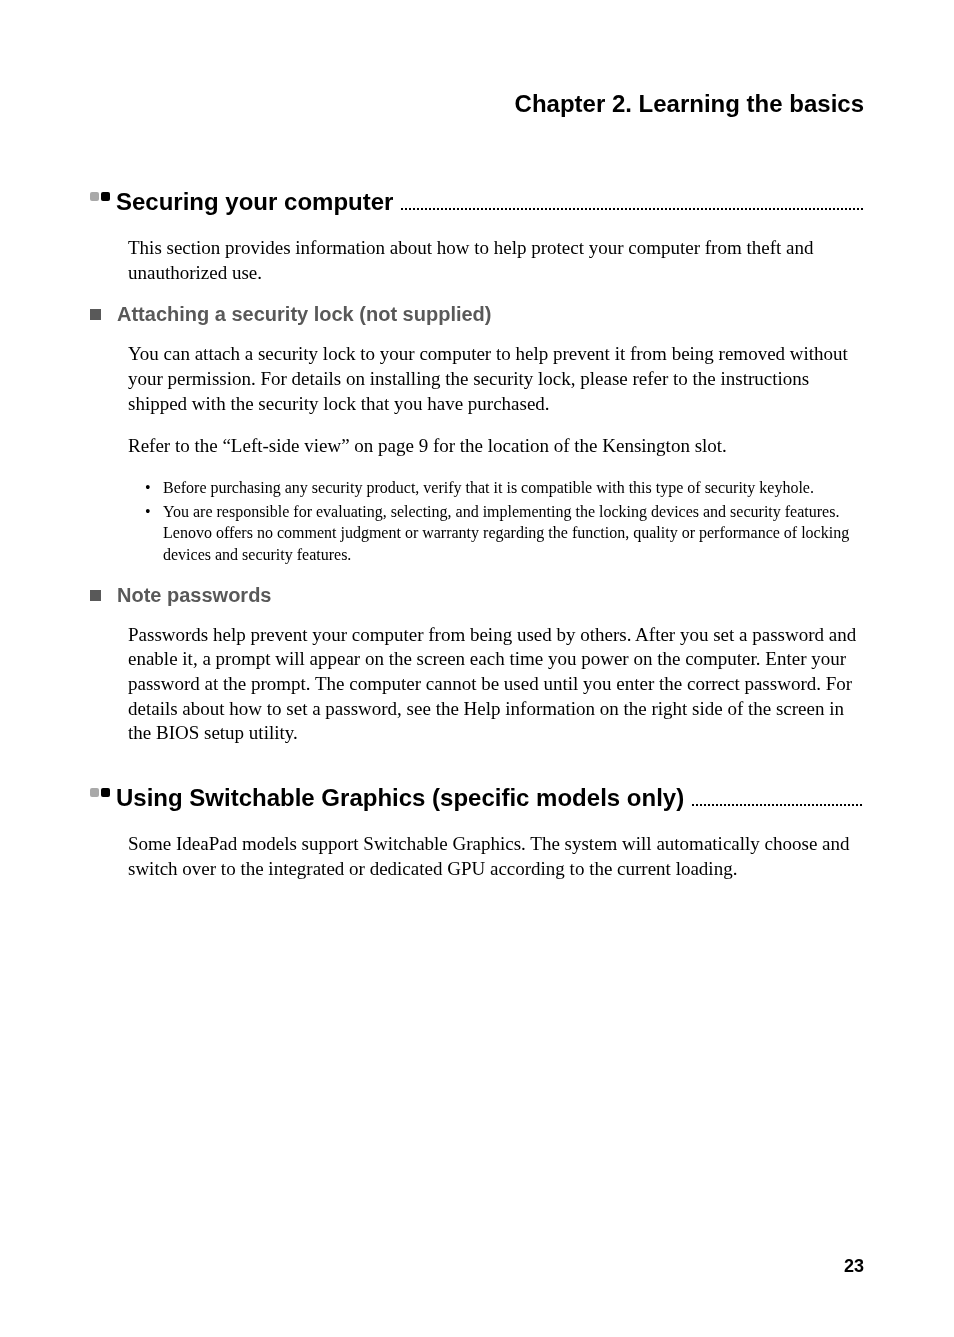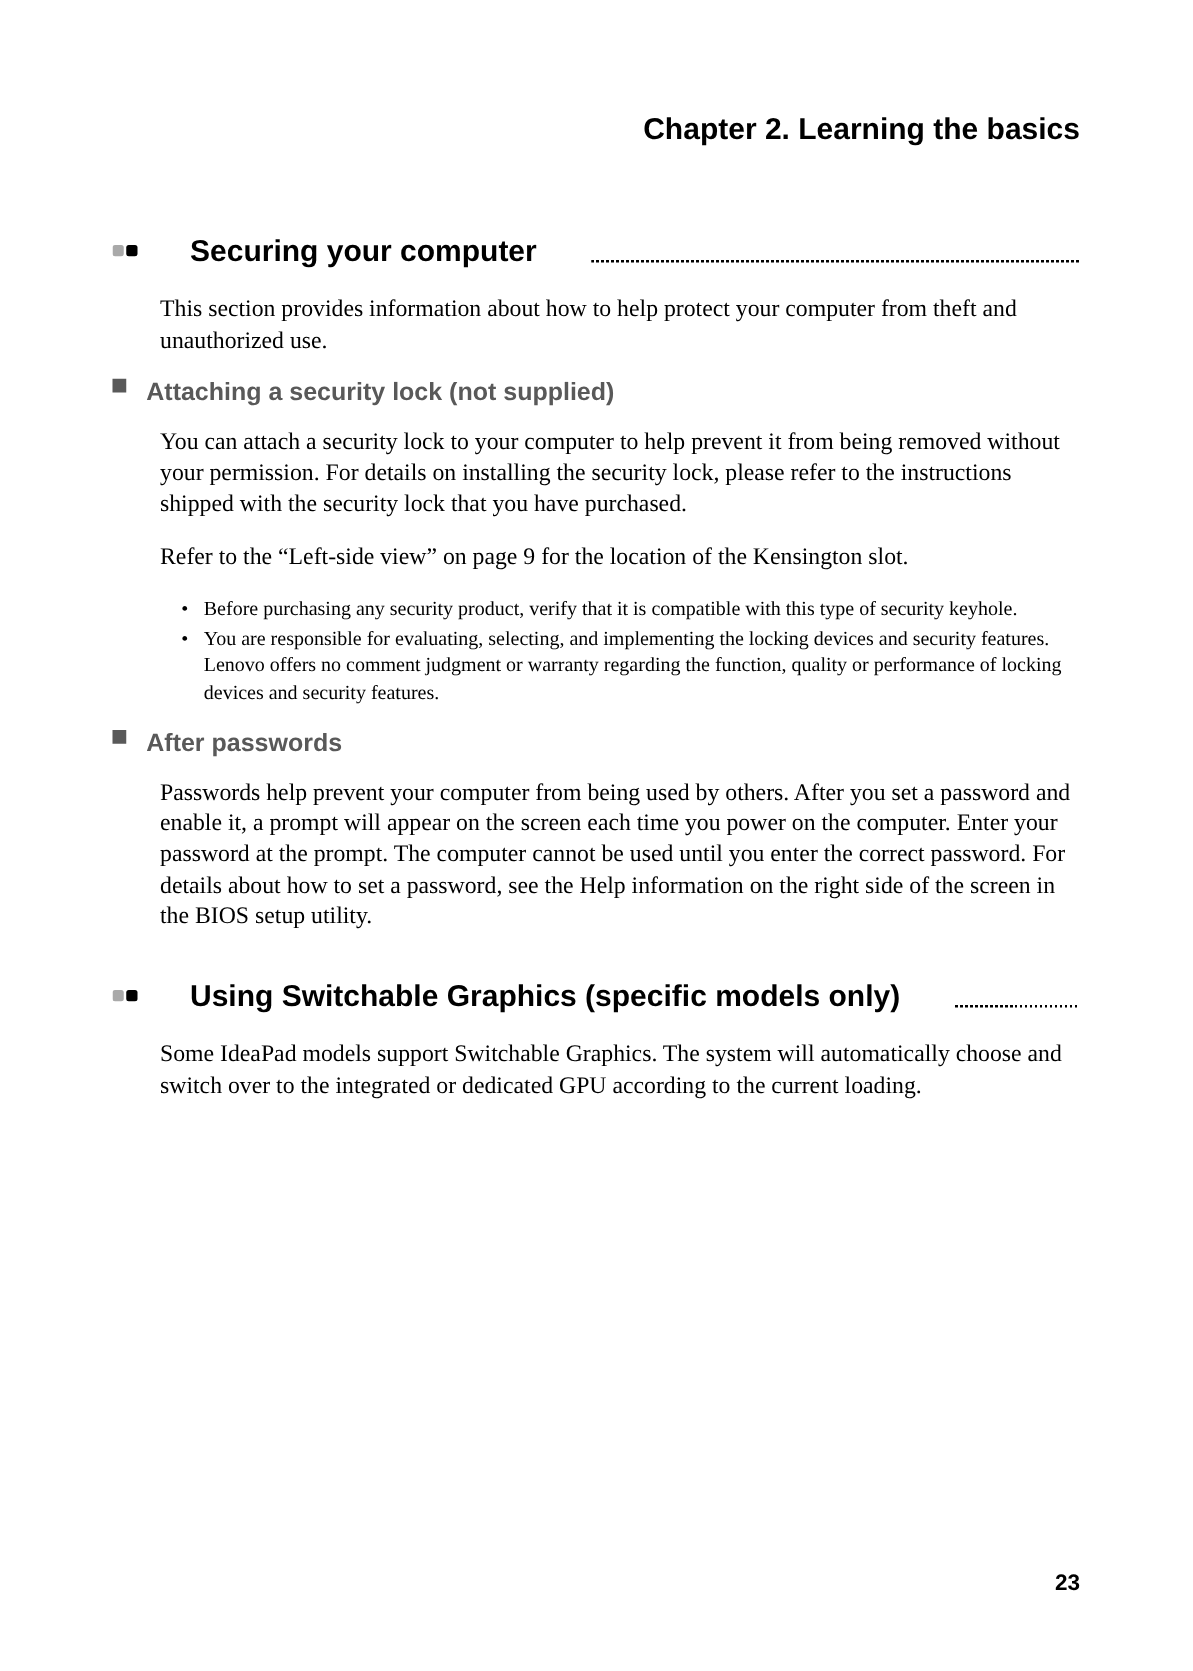--- a/index.html
+++ b/index.html
@@ -18,23 +18,22 @@
     }
     .chapter-header {
       font-family: Arial, Helvetica, sans-serif;
       font-weight: bold;
       font-size: 24px;
       text-align: right;
       margin-bottom: 70px;
     }
     .main-heading {
       display: flex;
-      align-items: center;
+      align-items: flex-start;
       margin-bottom: 20px;
-      gap: 36px;
     }
     .main-heading .bullets {
       width: 26px;
       flex-shrink: 0;
     }
     .main-heading .title {
       font-family: Arial, Helvetica, sans-serif;
       font-weight: bold;
       font-size: 24px;
       white-space: nowrap;
@@ -48,20 +47,21 @@
       margin-bottom: 6px;
     }
     .body-text {
       font-size: 19px;
       line-height: 1.3;
       margin-left: 38px;
       margin-bottom: 18px;
     }
     .sub-heading {
       display: flex;
+      align-items: center;
       margin-bottom: 16px;
       margin-top: 8px;
     }
     .sub-heading .square {
       width: 11px;
       height: 11px;
       background: #595959;
       margin-right: 16px;
       flex-shrink: 0;
     }
@@ -136,21 +136,21 @@
     <span>Before purchasing any security product, verify that it is compatible with this type of security keyhole.</span>
   </div>
   <div class="note-item">
     <span class="bullet">•</span>
     <span>You are responsible for evaluating, selecting, and implementing the locking devices and security features. Lenovo offers no comment judgment or warranty regarding the function, quality or performance of locking devices and security features.</span>
   </div>
 </div>
 
 <div class="sub-heading">
   <span class="square"></span>
-  <span class="title">After passwords</span>
+  <span class="title">Note passwords</span>
 </div>
 
 <p class="body-text">Passwords help prevent your computer from being used by others. After you set a password and enable it, a prompt will appear on the screen each time you power on the computer. Enter your password at the prompt. The computer cannot be used until you enter the correct password. For details about how to set a password, see the Help information on the right side of the screen in the BIOS setup utility.</p>
 
 <div class="section-gap"></div>
 
 <div class="main-heading">
   <span class="bullets">
     <svg width="22" height="10" viewBox="0 0 22 10">
       <rect x="0" y="0" width="9" height="9" rx="2" fill="#a9a9a9"></rect>

